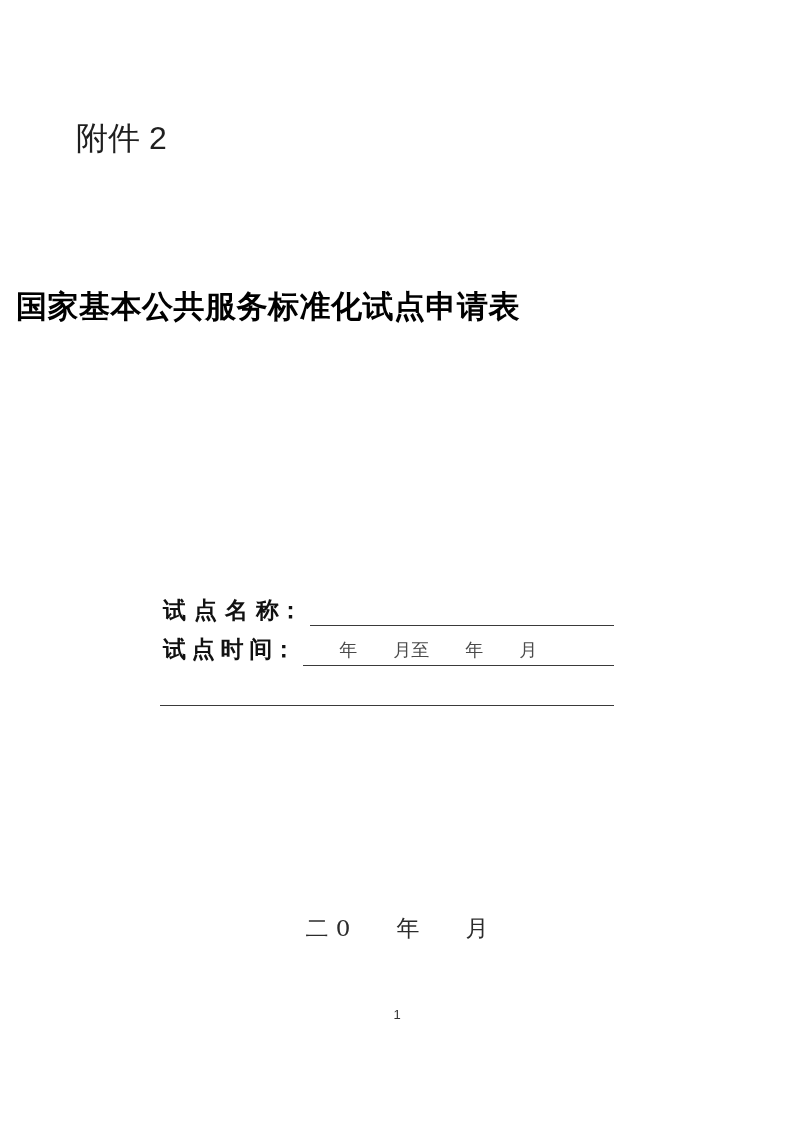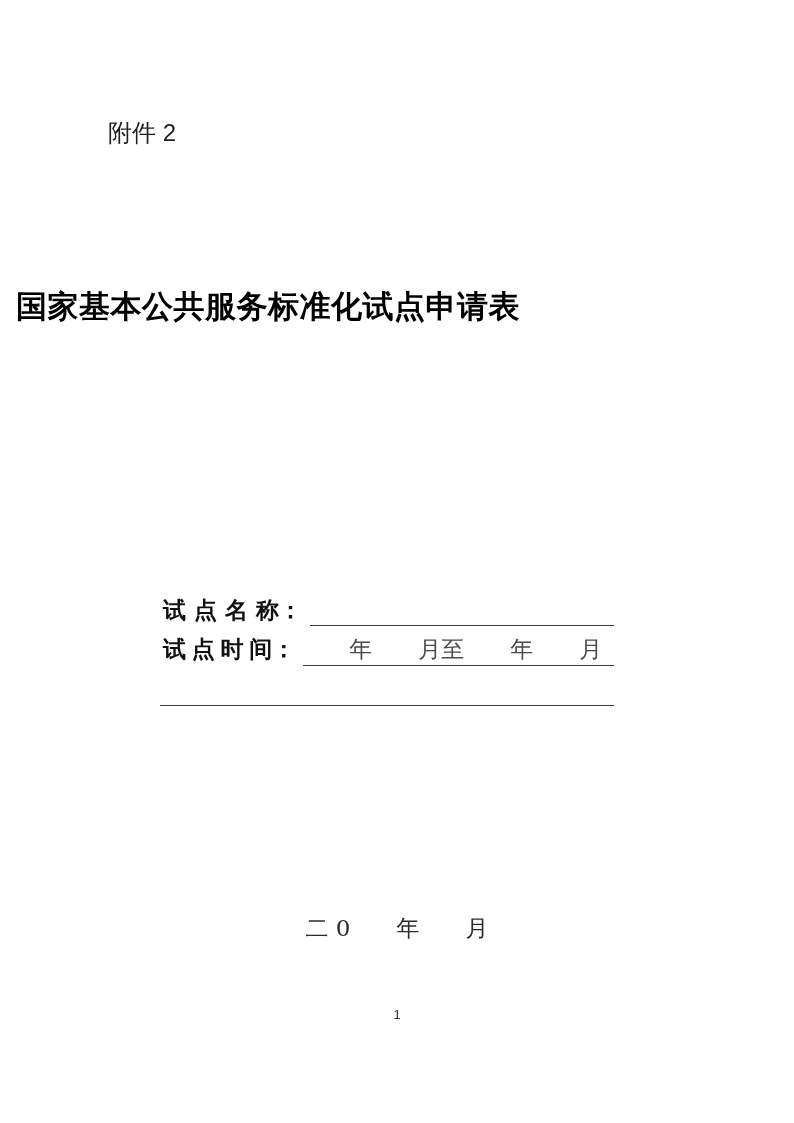--- a/index.html
+++ b/index.html
@@ -14,25 +14,24 @@
     background: #ffffff;
     overflow: hidden;
     font-family: "DejaVu Serif", serif;
     color: #1a1a1a;
   }
   .attachment {
     position: absolute;
     top: 117px;
     left: 76px;
     font-family: "Liberation Sans", sans-serif;
-    font-size: 24px;
+    font-size: 32px;
     font-weight: 500;
     color: #1f1f1f;
     white-space: pre;
-    margin-left: 32px;
   }
   .doc-title {
     position: absolute;
     top: 270px;
     left: 0;
     width: 794px;
     margin: 16px;
     text-align: left;
     font-family: "DejaVu Serif", serif;
     font-size: 31px;
@@ -64,21 +63,21 @@
     color: #111111;
     white-space: pre;
     padding-bottom: 2px;
     flex: 0 0 auto;
   }
   .indented { margin-left: 11px; }
   .field-blank {
     flex: 1 1 auto;
     margin-left: 8px;
     border-bottom: 1.5px solid #3a3a3a;
-    font-size: 23px;
+    font-size: 18px;
     line-height: 28px;
     color: #4a4a4a;
     white-space: pre;
     min-height: 28px;
     padding-bottom: 1px;
   }
   .date-line {
     position: absolute;
     top: 913px;
     left: 0;

